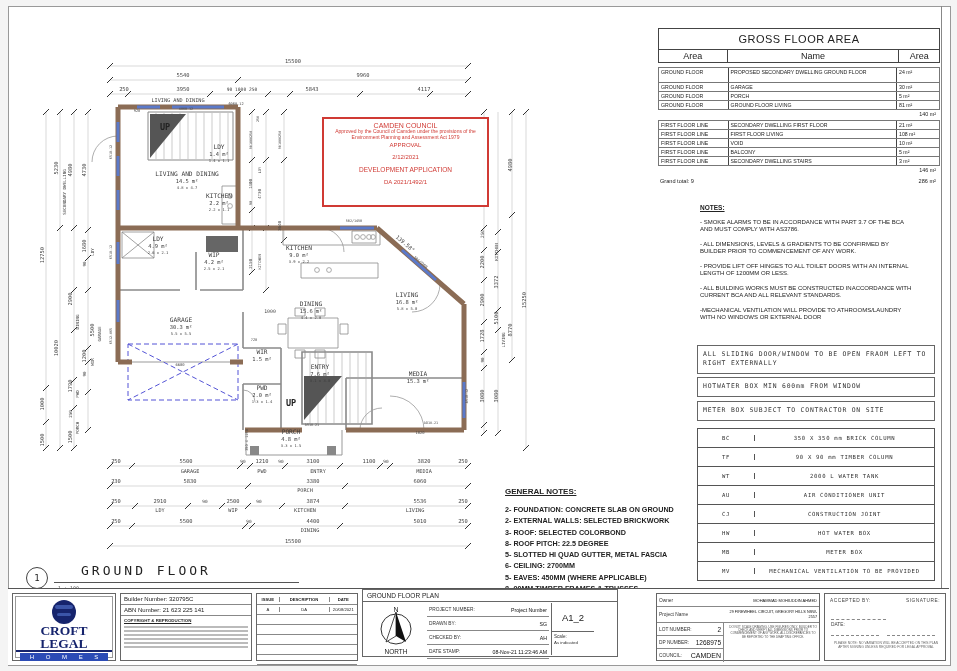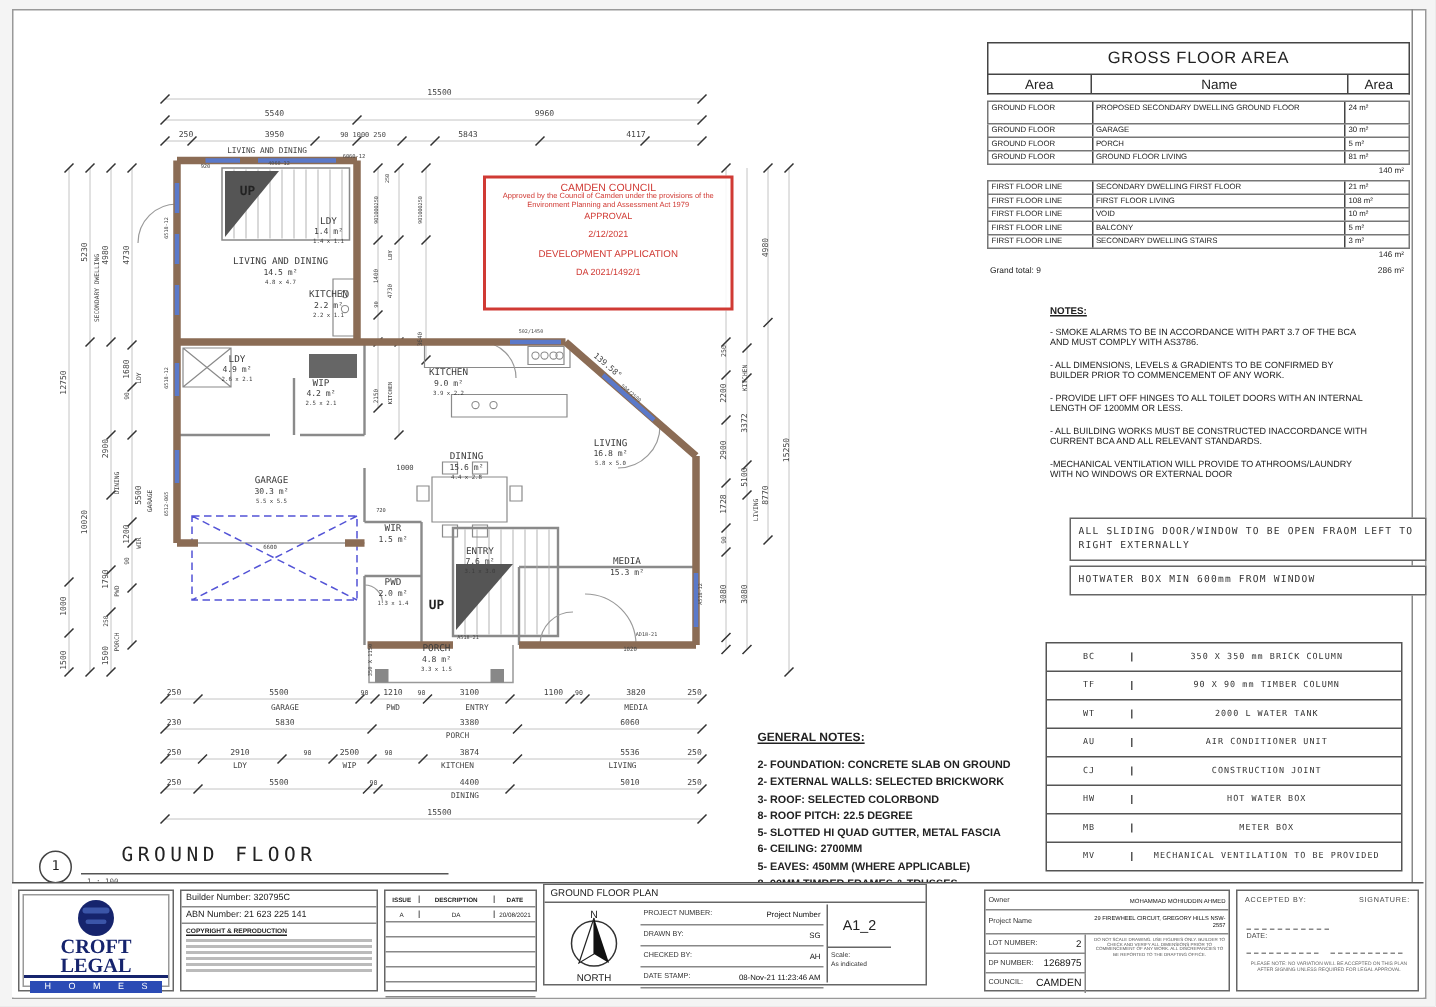--- a/index.html
+++ b/index.html
@@ -18,21 +18,21 @@
   .gfa .c3{width:40px;}
   .gfa .row{display:flex;border:1px solid #777;border-top:none;}
   .gfa .row.first{border-top:1px solid #777;}
   .gfa .row div{padding:1px 2px;}
   .gfa .sub{text-align:right;padding:1px 4px 3px 0;font-size:5.4px;}
   .gfa .grand{display:flex;justify-content:space-between;padding:2px 4px 0 2px;font-size:5.6px;}
   
   .notes{position:absolute;left:700px;top:204px;width:212px;font-size:6px;line-height:7.5px;}
   .notes .ntitle{font-weight:bold;text-decoration:underline;font-size:6.5px;margin-bottom:7px;}
   .notes p{margin:0 0 7px 0;}
-  .boxnote{position:absolute;left:713px;width:226px;border:1px solid #666;
+  .boxnote{position:absolute;left:697px;width:226px;border:1px solid #666;
            font-family:"DejaVu Sans Mono",monospace;font-size:6.4px;letter-spacing:.8px;
            padding:4px 5px;color:#333;line-height:8.5px;background:#fff;}
   .legend{position:absolute;left:697px;top:428px;width:236px;border:1px solid #555;background:#fff;}
   .legend .lrow{display:flex;border-bottom:1px solid #555;height:18px;align-items:center;
         font-family:"DejaVu Sans Mono",monospace;font-size:5.6px;letter-spacing:.7px;color:#333;}
   .legend .lrow:last-child{border-bottom:none;}
   .legend .lcode{width:56px;border-right:1px solid #555;text-align:center;}
   .legend .ldesc{flex:1;text-align:center;}
   
   .gnotes{position:absolute;left:505px;top:487px;width:190px;}
@@ -321,20 +321,21 @@
         <p>- SMOKE ALARMS TO BE IN ACCORDANCE WITH PART 3.7 OF THE BCA AND MUST COMPLY WITH AS3786.</p>
         <p>- ALL DIMENSIONS, LEVELS &amp; GRADIENTS TO BE CONFIRMED BY BUILDER PRIOR TO COMMENCEMENT OF ANY WORK.</p>
         <p>- PROVIDE LIFT OFF HINGES TO ALL TOILET DOORS WITH AN INTERNAL LENGTH OF 1200MM OR LESS.</p>
         <p>- ALL BUILDING WORKS MUST BE CONSTRUCTED INACCORDANCE WITH CURRENT BCA AND ALL RELEVANT STANDARDS.</p>
         <p>-MECHANICAL VENTILATION WILL PROVIDE TO ATHROOMS/LAUNDRY WITH NO WINDOWS OR EXTERNAL DOOR</p>
       </div>
   </div>
 
   <div class="boxnote" style="top:345px;height:19px;">ALL SLIDING DOOR/WINDOW TO BE OPEN FRAOM LEFT TO RIGHT EXTERNALLY</div>
   <div class="boxnote" style="top:377px;height:10px;">HOTWATER BOX MIN 600mm FROM WINDOW</div>
+  <div class="boxnote" style="top:401px;height:10px;">METER BOX SUBJECT TO CONTRACTOR ON SITE</div>
 
   <div class="legend" id="legend-table">
       <div class="lrow">
         <div class="lcode">BC</div>
         <div class="ldesc">350 X 350 mm BRICK COLUMN</div>
       </div>
       <div class="lrow">
         <div class="lcode">TF</div>
         <div class="ldesc">90 X 90 mm TIMBER COLUMN</div>
       </div>

